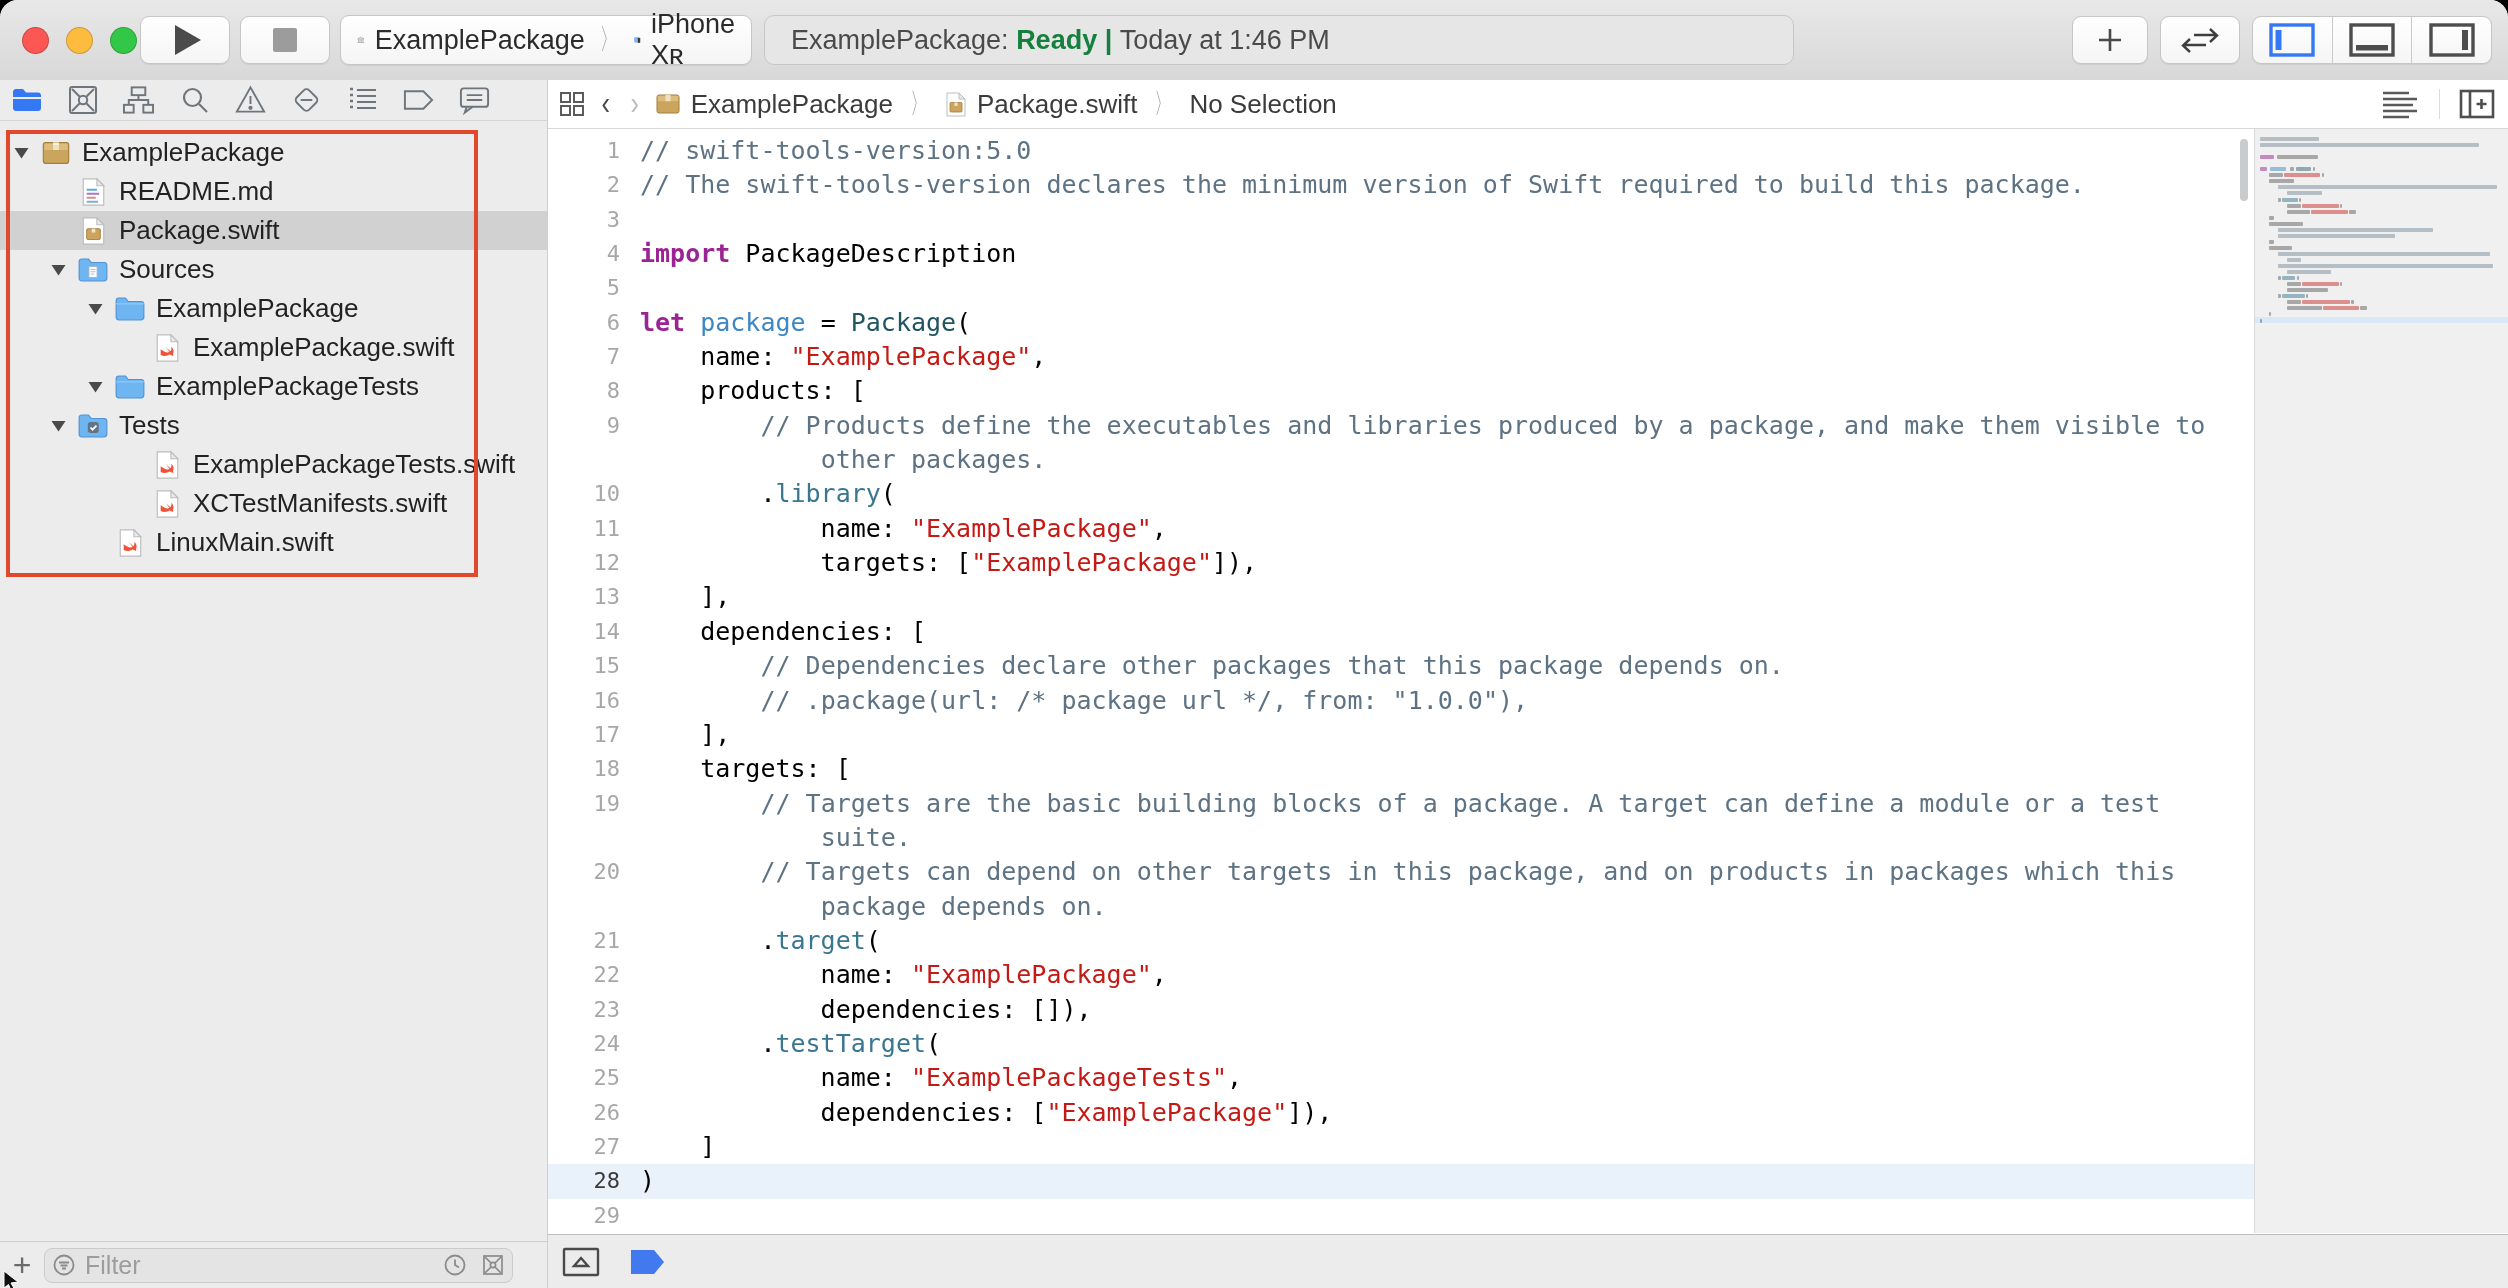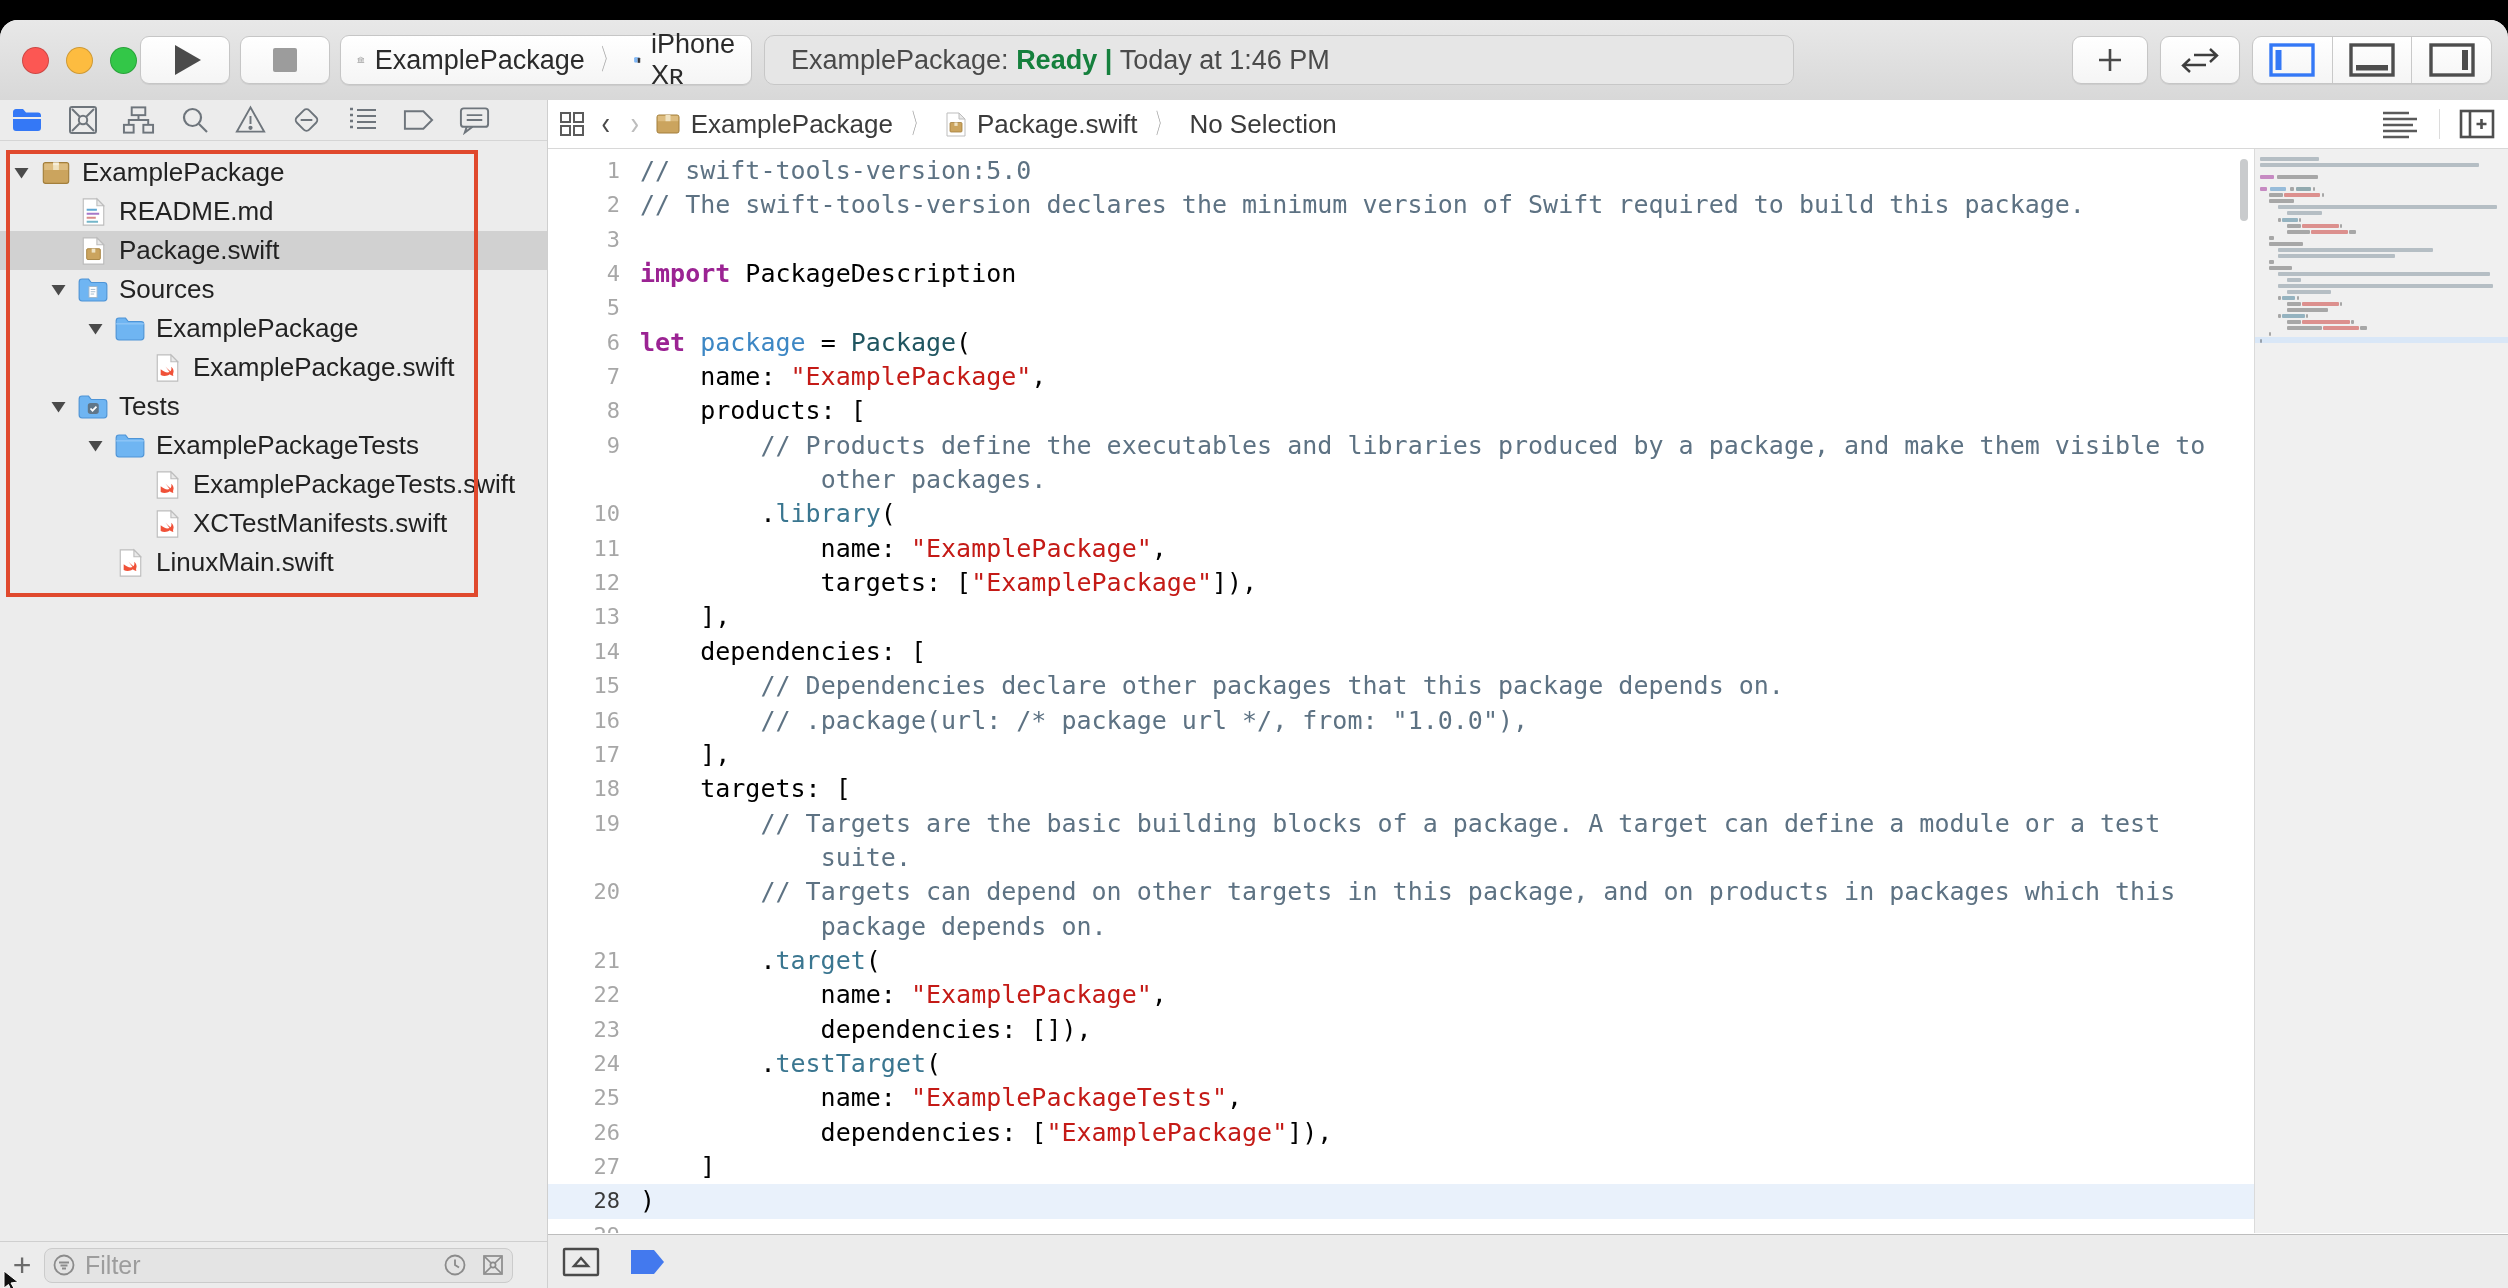--- a/index.html
+++ b/index.html
@@ -1,17 +1,17 @@
 <!DOCTYPE html>
 <html style="--hl: #E9F1FB;"><head>
 <meta charset="utf-8">
 <style>
   html,body{margin:0;padding:0;background:#000;width:2508px;height:1288px;overflow:hidden;
     font-family:"Liberation Sans", sans-serif;-webkit-font-smoothing:antialiased;}
-  .window{position:absolute;inset:0;border-radius:18px 18px 0 0;overflow:hidden;background:#ECECEC;margin-top:20px;}
+  .window{position:absolute;inset:0;border-radius:18px 18px 0 0;overflow:hidden;background:#ECECEC;}
 
   
   .toolbar{position:absolute;left:0;top:0;right:0;height:80px;
     background:linear-gradient(#E8E8E8,#D8D8D8);border-bottom:1px solid #B2B2B2;}
   .lights{position:absolute;left:22px;top:27px;display:flex;gap:17px;}
   .light{width:25px;height:25px;border-radius:50%;border:1px solid rgba(0,0,0,.18);}
   .chip{position:absolute;top:16px;height:46px;background:linear-gradient(#FFFFFF,#F5F5F5);
     border:1px solid #C6C6C6;border-radius:9px;box-shadow:0 1px 1px rgba(0,0,0,.07);
     display:flex;align-items:center;justify-content:center;}
   .btn-play{left:140px;width:88px;}
@@ -298,47 +298,47 @@
             <span class="ticon">
               <svg width="25" height="30" viewBox="0 0 22 26">
                 <path d="M2 1.5 h12 l6 6 v17 H2z" fill="#FFF" stroke="#BDBDBD"></path>
                 <path d="M14 1.5 l6 6 h-6z" fill="#E9E9E9" stroke="#BDBDBD"></path>
                 <path d="M5 19.2 c2.8 1.3 6 .9 8.1-.7 .9.9 2 1.4 3.1 1.3 -.4-.8-.5-1.6-.1-2.4 .8-1.9-.1-4.2-1.9-5.6 .5 1.4 .3 2.9-.6 4 -1.6-1.2-3.1-2.7-4.4-4.2 l3.6 4.9 c-2 .9-4.8.3-7.8-2.3z" fill="#F05138"></path>
               </svg>
             </span>
             <span>ExamplePackage.swift</span>
           </div>
           <div class="trow">
+            <span class="tri" style="margin-left:86px">
+              <svg width="19" height="17" viewBox="0 0 19 17">
+                <path d="M2.5 4 h14 L9.5 14.5z" fill="#4A4A4A"></path>
+              </svg>
+            </span>
+            <span class="ticon">
+              <svg width="30" height="26" viewBox="0 0 26 22">
+                <path d="M1 4 C1 2.6 2 1.5 3.5 1.5 h5.6 l2.4 3 h11 C24 4.5 25 5.5 25 7 v11 c0 1.5-1 2.5-2.5 2.5 h-19 C2 20.5 1 19.5 1 18z" fill="#6FB5F2" stroke="#4E94D6"></path>
+                <path d="M1 6.5 h24" stroke="#8FC6F6" stroke-width="1.2"></path>
+              </svg>
+            </span>
+            <span>ExamplePackageTests</span>
+          </div>
+          <div class="trow">
             <span class="tri" style="margin-left:49px">
               <svg width="19" height="17" viewBox="0 0 19 17">
                 <path d="M2.5 4 h14 L9.5 14.5z" fill="#4A4A4A"></path>
               </svg>
             </span>
             <span class="ticon">
               <svg width="30" height="26" viewBox="0 0 26 22">
                 <path d="M1 4 C1 2.6 2 1.5 3.5 1.5 h5.6 l2.4 3 h11 C24 4.5 25 5.5 25 7 v11 c0 1.5-1 2.5-2.5 2.5 h-19 C2 20.5 1 19.5 1 18z" fill="#6FB5F2" stroke="#4E94D6"></path>
                 <rect x="8.5" y="7.5" width="9.5" height="9.5" rx="2.4" fill="#5E6B76" opacity="0.85"></rect>
                 <path d="M10.8 12.3 L12.6 14.2 L16 10.6" stroke="#FFF" stroke-width="1.5" fill="none"></path>
               </svg>
             </span>
             <span>Tests</span>
-          </div>
-          <div class="trow">
-            <span class="tri" style="margin-left:86px">
-              <svg width="19" height="17" viewBox="0 0 19 17">
-                <path d="M2.5 4 h14 L9.5 14.5z" fill="#4A4A4A"></path>
-              </svg>
-            </span>
-            <span class="ticon">
-              <svg width="30" height="26" viewBox="0 0 26 22">
-                <path d="M1 4 C1 2.6 2 1.5 3.5 1.5 h5.6 l2.4 3 h11 C24 4.5 25 5.5 25 7 v11 c0 1.5-1 2.5-2.5 2.5 h-19 C2 20.5 1 19.5 1 18z" fill="#6FB5F2" stroke="#4E94D6"></path>
-                <path d="M1 6.5 h24" stroke="#8FC6F6" stroke-width="1.2"></path>
-              </svg>
-            </span>
-            <span>ExamplePackageTests</span>
           </div>
           <div class="trow">
             <span class="tri" style="margin-left:123px"></span>
             <span class="ticon">
               <svg width="25" height="30" viewBox="0 0 22 26">
                 <path d="M2 1.5 h12 l6 6 v17 H2z" fill="#FFF" stroke="#BDBDBD"></path>
                 <path d="M14 1.5 l6 6 h-6z" fill="#E9E9E9" stroke="#BDBDBD"></path>
                 <path d="M5 19.2 c2.8 1.3 6 .9 8.1-.7 .9.9 2 1.4 3.1 1.3 -.4-.8-.5-1.6-.1-2.4 .8-1.9-.1-4.2-1.9-5.6 .5 1.4 .3 2.9-.6 4 -1.6-1.2-3.1-2.7-4.4-4.2 l3.6 4.9 c-2 .9-4.8.3-7.8-2.3z" fill="#F05138"></path>
               </svg>
             </span>

